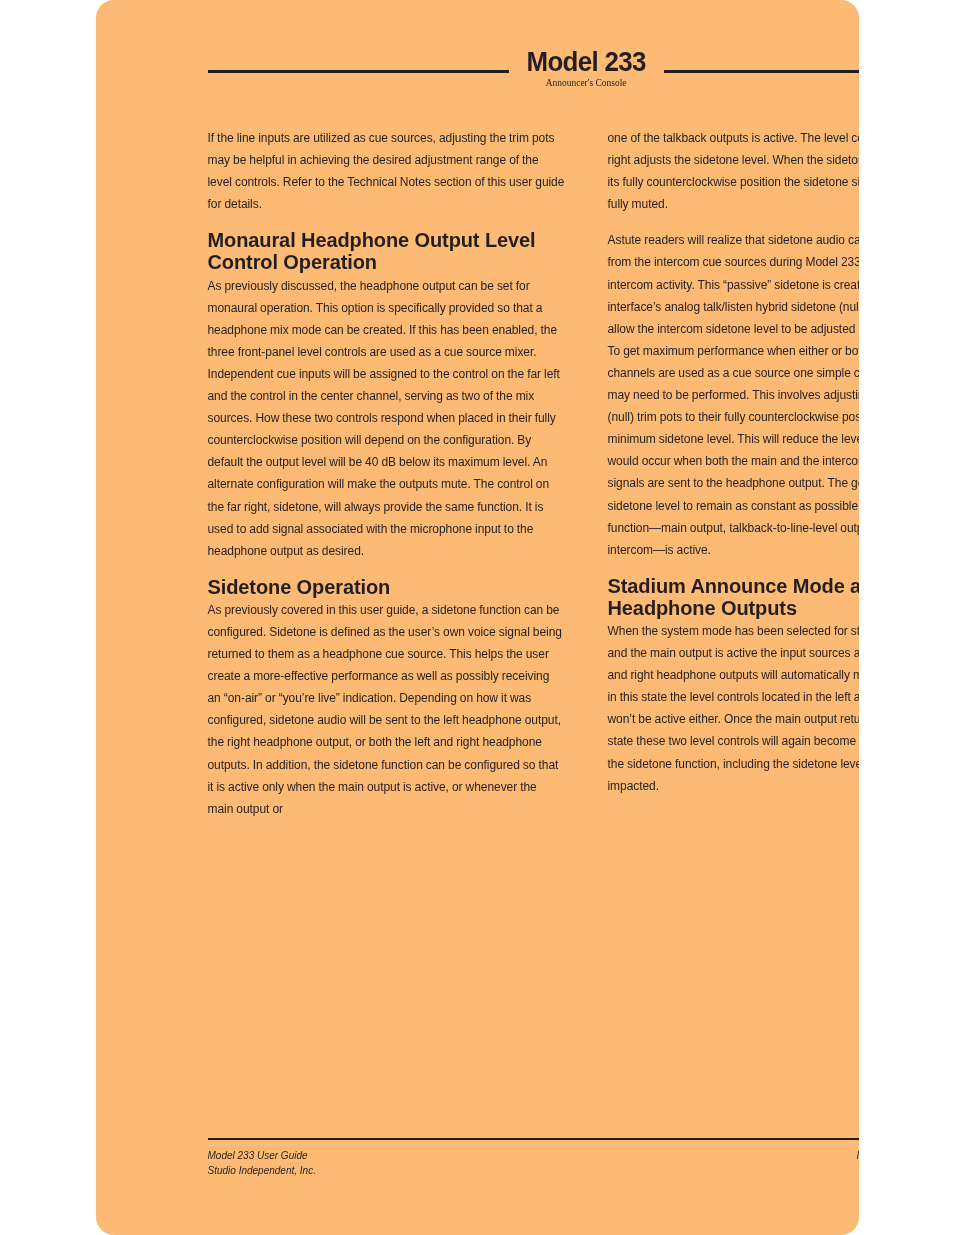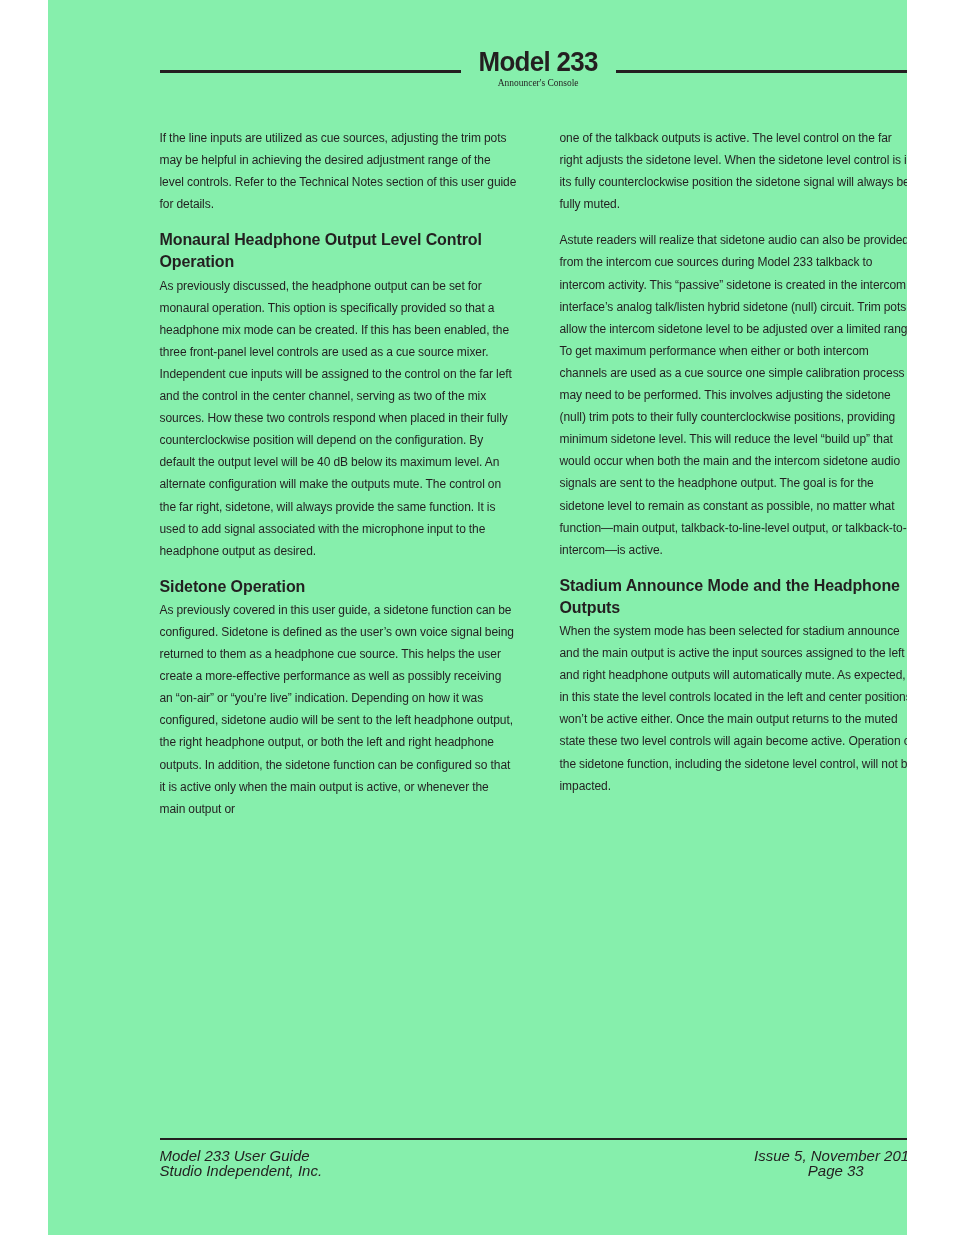--- a/index.html
+++ b/index.html
@@ -7,26 +7,27 @@
     margin: 0;
     padding: 0;
     background: #ffffff;
   }
   body {
     font-family: "Liberation Sans", sans-serif;
     color: #231f20;
   }
   .page {
     position: relative;
-    width: 859px;
+    width: 763px;
     height: 1235px;
     margin: 0 auto;
-    background: #86efac;
+    background: #fdba74;
     overflow: hidden;
     box-sizing: border-box;
+    border-radius: 18px;
   }
 
   
   .page-header {
     position: absolute;
     left: 112px;
     top: 48px;
     width: 758px;
     height: 44px;
     display: flex;
@@ -91,21 +92,21 @@
     line-height: 22.1px;
     color: #231f20;
     text-align: left;
     letter-spacing: -0.06px;
     word-spacing: -0.2px;
   }
   p.para:last-child { margin-bottom: 0; }
 
   h2.subhead {
     margin: 0 0 1px 0;
-    font-size: 16px;
+    font-size: 20px;
     line-height: 22.1px;
     font-weight: bold;
     color: #231f20;
     letter-spacing: -0.1px;
   }
   h2.subhead.spaced-above { margin-top: 14px; }
 
   
   .page-footer {
     position: absolute;
@@ -120,21 +121,21 @@
     margin-bottom: 9px;
   }
   .footer-row {
     display: flex;
     justify-content: space-between;
     align-items: flex-start;
   }
   .footer-left, .footer-right {
     font-family: "Liberation Sans", sans-serif;
     font-style: italic;
-    font-size: 15px;
+    font-size: 10px;
     line-height: 14.6px;
     color: #231f20;
   }
   .footer-right { text-align: center; }
   .footer-left span, .footer-right span { display: block; }
 </style>
 </head>
 <body>
 
 <div class="page">

